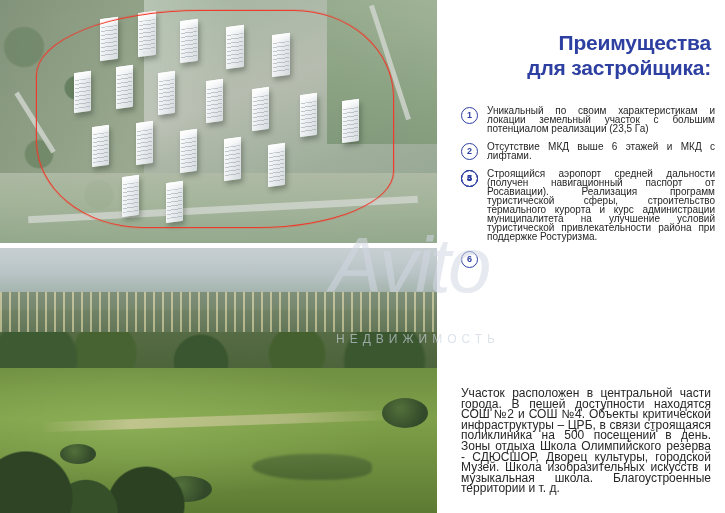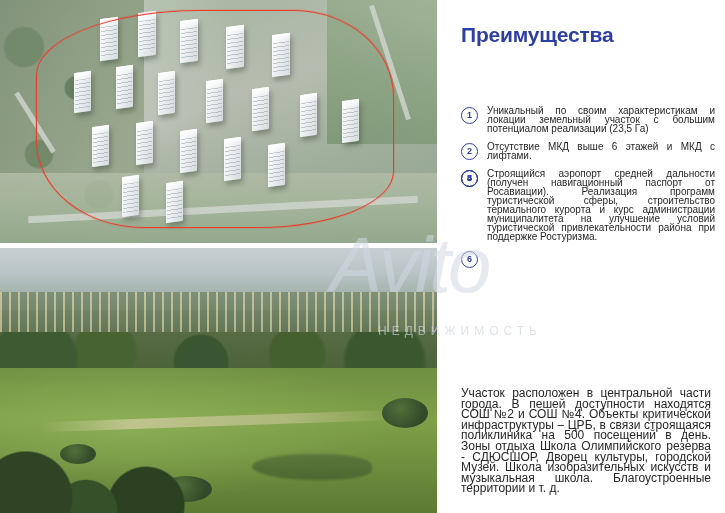--- a/index.html
+++ b/index.html
@@ -187,27 +187,28 @@
     position: absolute;
     left: 437px;
     top: 0;
     width: 288px;
     height: 513px;
     background: #ffffff;
   }
   #headline {
     position: absolute;
     left: 24px;
-    top: 22px;
+    top: 30px;
     width: 250px;
     color: #2d3fa0;
     font-size: 21px;
     line-height: 25px;
     font-weight: bold;
     letter-spacing: -0.2px;
+    text-align: right;
   }
   #advantages {
     position: absolute;
     left: 24px;
     top: 106px;
     width: 254px;
   }
   .adv {
     position: relative;
     padding-left: 26px;
@@ -256,26 +257,25 @@
     color: rgba(210,215,225,0.55);
     font-size: 78px;
     font-weight: normal;
     font-style: italic;
     letter-spacing: -3px;
     line-height: 110px;
   }
   #watermark .wm-sub {
     position: absolute;
     left: 6px;
-    top: 66px;
+    top: 74px;
     font-size: 12px;
     font-style: normal;
     letter-spacing: 5px;
     color: rgba(205,212,224,0.65);
-    margin-left: 42px;
   }
 </style>
 </head>
 <body>
 
 <div id="page">
 
   <div id="left-col">
 
     <div id="render-top">
@@ -361,20 +361,21 @@
       <div class="p-bush" style="left:160px;top:228px;width:52px;height:26px;"></div>
       <div class="p-bush" style="left:382px;top:150px;width:46px;height:30px;"></div>
       <div class="p-trees-bottom"></div>
     </div>
   </div>
 
   <div id="right-col">
 
     <div id="headline">
       <div>Преимущества</div>
+      <div>для застройщика:</div>
     </div>
 
     <div id="advantages">
       <div class="adv">
         <span class="num">1</span>
         <span class="txt">Уникальный по своим характеристикам и локации земельный участок с большим потенциалом реализации (23,5 Га)</span>
       </div>
       <div class="adv">
         <span class="num">2</span>
         <span class="txt">Отсутствие МКД выше 6 этажей и МКД с лифтами.</span>

